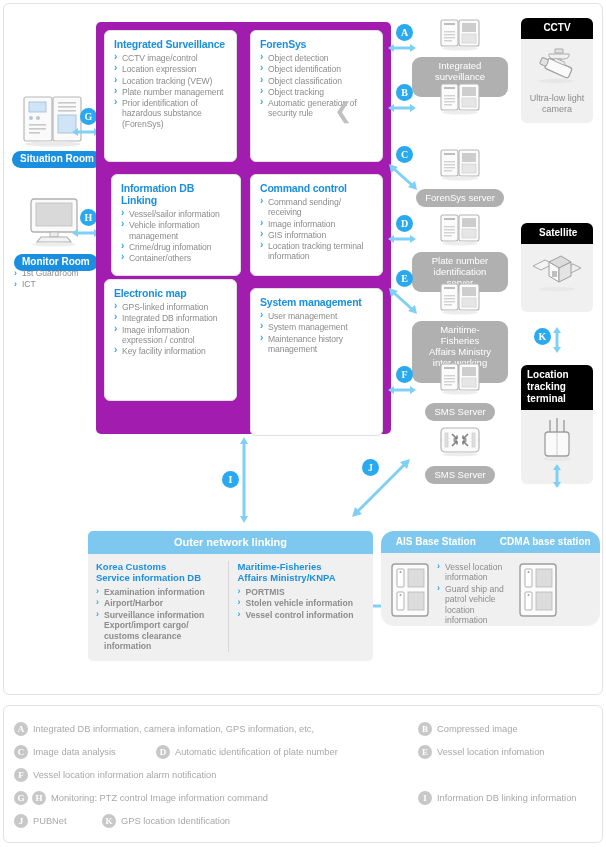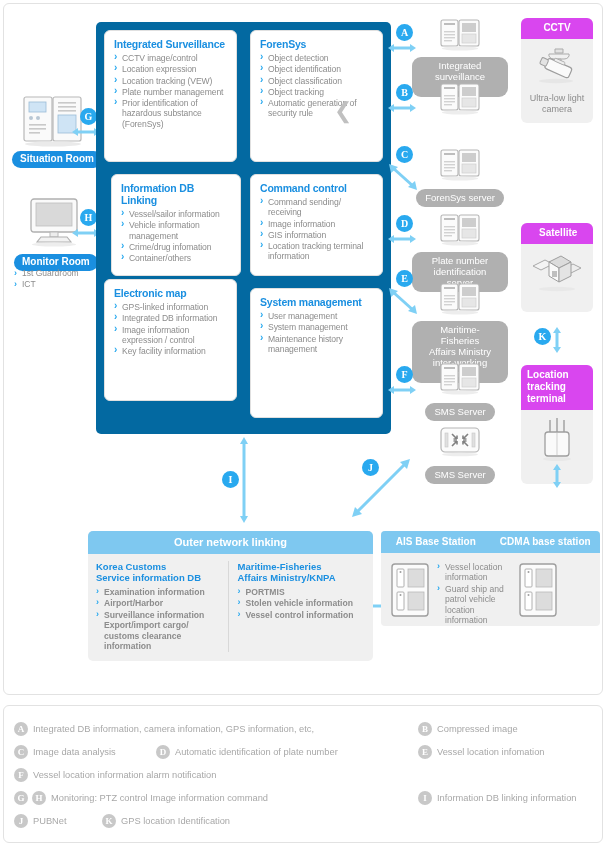--- a/index.html
+++ b/index.html
@@ -44,21 +44,21 @@
     width:14px; height:14px; border-radius:50%;
     background:#c8c8c8; color:#fff; font-size:9px; font-weight:bold;
     display:inline-flex; align-items:center; justify-content:center;
     vertical-align:middle; font-family:"Liberation Serif", serif;
     flex:0 0 auto;
   }
 
   
   .module-panel {
     position:absolute; left:96px; top:22px; width:295px; height:412px;
-    background:#0369a1; border-radius:5px;
+    background:#a21caf; border-radius:5px;
   }
   .mod {
     position:absolute; background:#fff; border:1px solid #e0e0e0;
     border-radius:6px; padding:7px 8px 6px 9px;
   }
   .mod h3 {
     margin:0 0 3px 0; font-size:10.5px; color:#1a8fe0;
     font-weight:bold; letter-spacing:-0.2px;
   }
   .mod ul { margin:0; padding:0; list-style:none; }
@@ -84,21 +84,21 @@
   
   .server-row { position:absolute; width:96px; text-align:center; }
   .server-row .lbl { margin-top:1px; }
 
   
   .dev-card {
     position:absolute; width:72px; background:#f0f0f0;
     border-radius:6px; overflow:hidden; text-align:center;
   }
   .dev-card .hdr {
-    background:#d946ef; color:#fff; font-size:10px; font-weight:bold;
+    background:#000000; color:#fff; font-size:10px; font-weight:bold;
     padding:4px 18px 5px; line-height:12px;
   }
   .dev-card .body { padding:6px 3px 8px; }
   .dev-card .cap { font-size:9px; color:#8c8c8c; line-height:11px; margin-top:2px; }
 
   
   .bottom-left {
     position:absolute; left:88px; top:531px; width:285px;
     background:#f0f0f0; border-radius:5px; overflow:hidden;
   }
@@ -115,21 +115,21 @@
   }
   .bl-col ul { margin:0; padding:0; list-style:none;font-weight:bold; }
   .bl-col li {
     font-size:8.6px; line-height:10.4px; color:#8c8c8c;
     padding-left:8px; position:relative; margin-bottom:1px;
   }
   .bl-col li:before { content:"›"; position:absolute; left:0; top:-1px; color:#29a9ef; font-weight:bold; font-size:9px;}
 
   .bottom-right {
     position:absolute; left:381px; top:531px; width:219px;
-    background:#f0f0f0; border-radius:4px; overflow:hidden;
+    background:#f0f0f0; border-radius:13px; overflow:hidden;
   }
   .bottom-right .hdr {
     background:#7ec8f0; color:#fff; font-size:10px; font-weight:bold;
     display:flex; padding:5px 0 6px;
   }
   .bottom-right .hdr span { flex:1; text-align:center; }
   .br-body { display:flex; align-items:flex-start; padding:9px 8px 0; }
   .br-list { margin:0 6px; padding:0; list-style:none; width:74px; }
   .br-list li {
     font-size:8.6px; line-height:10.4px; color:#8c8c8c;
@@ -251,21 +251,21 @@
   <div class="mod" style="left:8px; top:257px; width:133px; height:122px;">
     <h3>Electronic map</h3>
     <ul>
       <li>GPS-linked information</li>
       <li>Integrated DB information</li>
       <li>Image information expression / control</li>
       <li>Key facility information</li>
     </ul>
   </div>
 
-  <div class="mod" style="left:154px; top:266px; width:133px; height:130px;">
+  <div class="mod" style="left:154px; top:266px; width:133px; height:148px;">
     <h3>System management</h3>
     <ul>
       <li>User management</li>
       <li>System management</li>
       <li>Maintenance history management</li>
     </ul>
   </div>
 
   <div class="chev">❮</div>
 </div>

